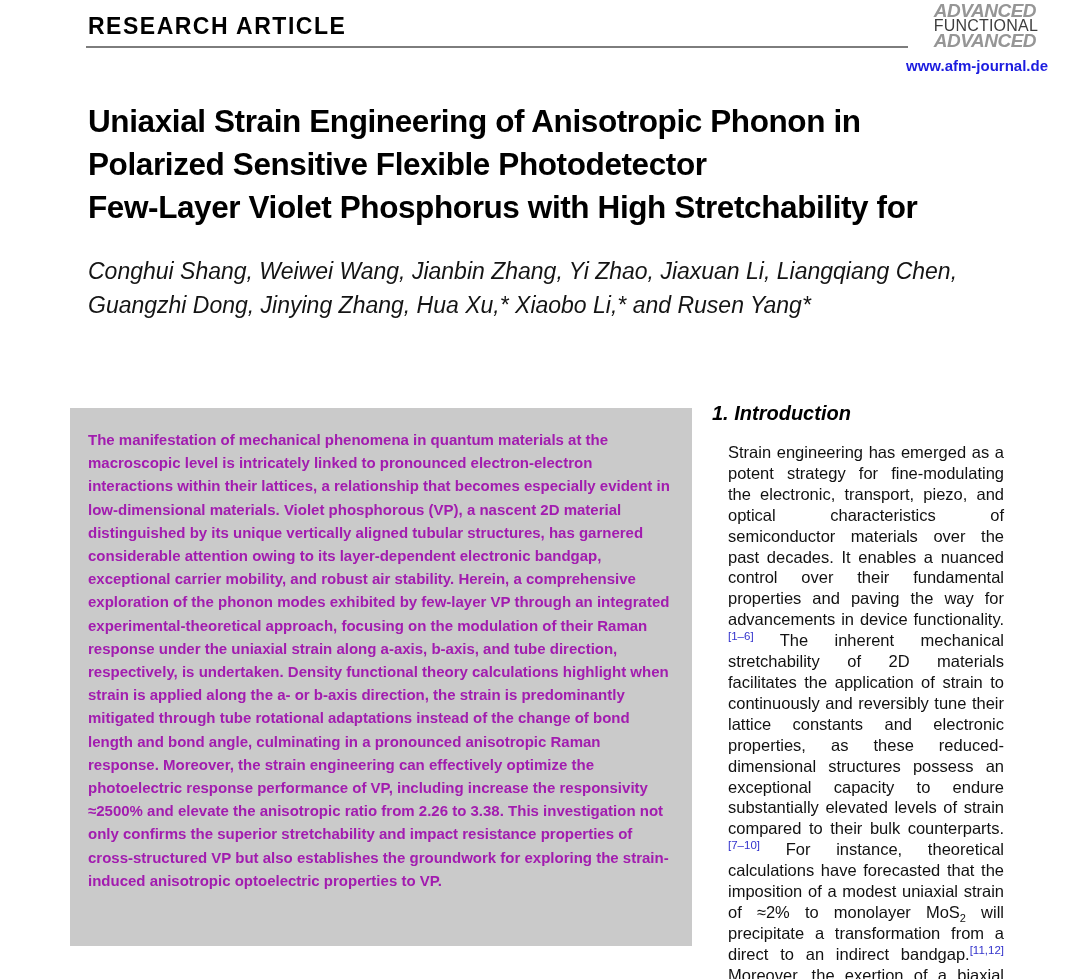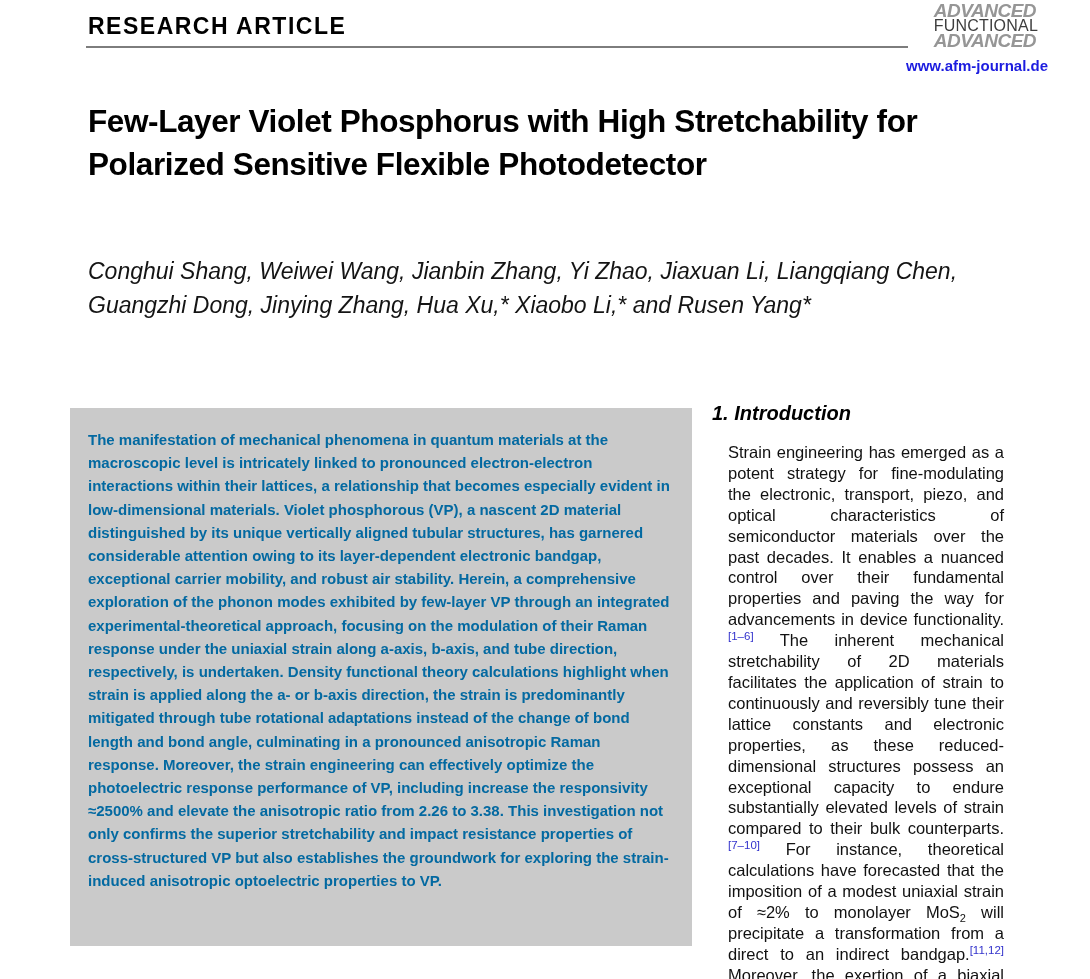--- a/index.html
+++ b/index.html
@@ -55,21 +55,21 @@
   
   .abstract-box{
     position:absolute;left:70px;top:408px;
     width:622px;height:538px;
     background:#cacaca;
     box-sizing:border-box;
     padding:20px 18px 0 18px;
   }
   .abstract-text{
     font-size:15px;font-weight:700;line-height:23.2px;
-    color:#0369a1;text-align:left;
+    color:#a21caf;text-align:left;
   }
   
   .intro-col{
     position:absolute;left:712px;top:402px;width:308px;
   }
   .intro-heading{
     margin:0 0 17px 0;
     font-size:20px;font-weight:700;color:#000;
     font-family:"Liberation Sans", sans-serif;
     font-style:italic;
@@ -105,22 +105,23 @@
 
   <div class="logo">
     <span class="logo-advanced">ADVANCED</span>
     <span class="logo-functional">FUNCTIONAL</span>
     <span class="logo-materials">ADVANCED</span>
   </div>
 
   <a class="journal-url" href="#">www.afm-journal.de</a>
 
   <div class="title">
+    <div class="tline">Uniaxial Strain Engineering of Anisotropic Phonon in</div>
+    <div class="tline">Polarized Sensitive Flexible Photodetector</div>
     <div class="tline">Few-Layer Violet Phosphorus with High Stretchability for</div>
-    <div class="tline">Polarized Sensitive Flexible Photodetector</div>
   </div>
 
   <div class="authors">
     <div class="aline">Conghui Shang, Weiwei Wang, Jianbin Zhang, Yi Zhao, Jiaxuan Li, Liangqiang Chen,</div>
     <div class="aline">Guangzhi Dong, Jinying Zhang, Hua Xu,* Xiaobo Li,* and Rusen Yang*</div>
   </div>
 
   <div class="abstract-box">
     <div class="abstract-text">The manifestation of mechanical phenomena in quantum materials at the macroscopic level is intricately linked to pronounced electron-electron interactions within their lattices, a relationship that becomes especially evident in low-dimensional materials. Violet phosphorous (VP), a nascent 2D material distinguished by its unique vertically aligned tubular structures, has garnered considerable attention owing to its layer-dependent electronic bandgap, exceptional carrier mobility, and robust air stability. Herein, a comprehensive exploration of the phonon modes exhibited by few-layer VP through an integrated experimental-theoretical approach, focusing on the modulation of their Raman response under the uniaxial strain along a-axis, b-axis, and tube direction, respectively, is undertaken. Density functional theory calculations highlight when strain is applied along the a- or b-axis direction, the strain is predominantly mitigated through tube rotational adaptations instead of the change of bond length and bond angle, culminating in a pronounced anisotropic Raman response. Moreover, the strain engineering can effectively optimize the photoelectric response performance of VP, including increase the responsivity ≈2500% and elevate the anisotropic ratio from 2.26 to 3.38. This investigation not only confirms the superior stretchability and impact resistance properties of cross-structured VP but also establishes the groundwork for exploring the strain-induced anisotropic optoelectric properties to VP.</div>
   </div>

